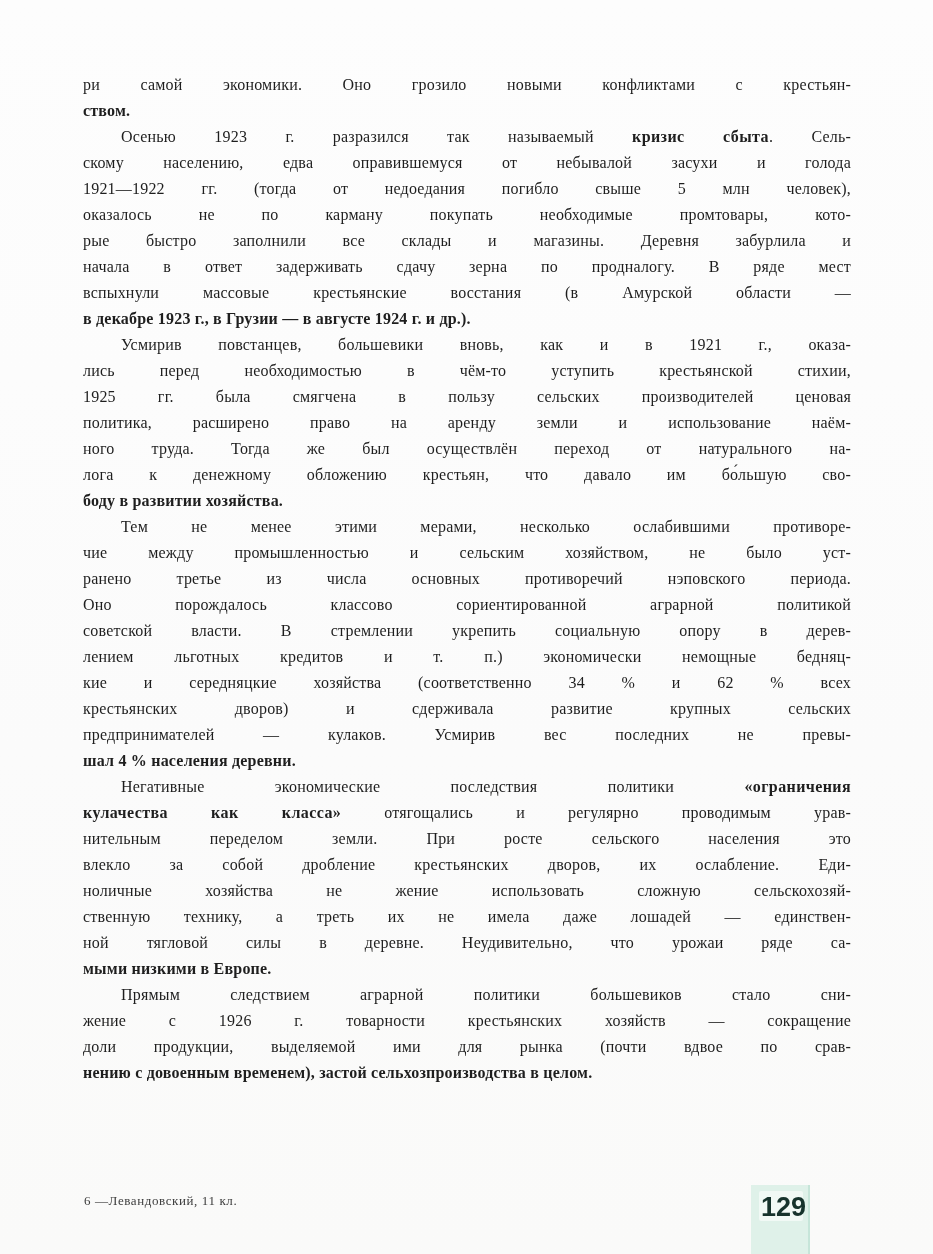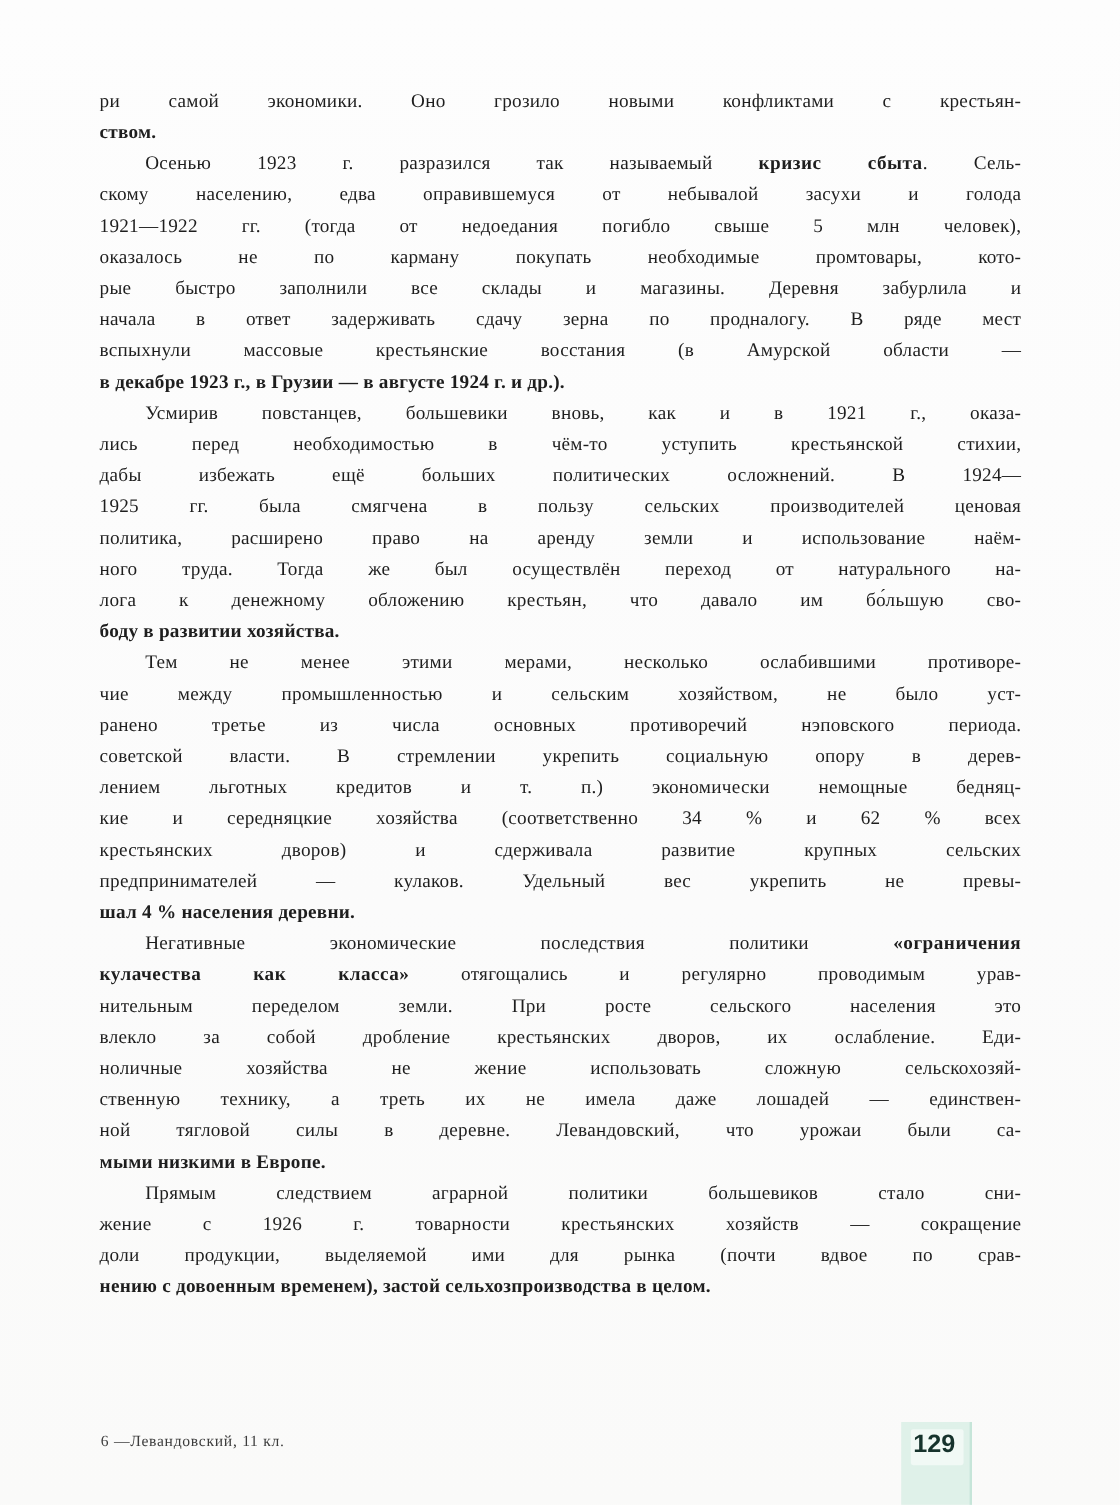--- a/index.html
+++ b/index.html
@@ -73,21 +73,21 @@
     height: 30px;
     background: rgba(255,255,255,0.55);
     border-radius: 2px;
   }
   .page-number {
     position: absolute;
     left: 10px;
     top: 7px;
     font-family: "Liberation Sans", sans-serif;
     font-weight: bold;
-    font-size: 21px;
+    font-size: 27px;
     color: #16332c;
   }
 </style>
 </head>
 <body>
 
 <div class="page">
 
   <div class="text-block">
 
@@ -101,46 +101,46 @@
         <div class="line"><span>1921—1922 гг. (тогда от недоедания погибло свыше 5 млн человек),</span></div>
         <div class="line"><span>оказалось не по карману покупать необходимые промтовары, кото-</span></div>
         <div class="line"><span>рые быстро заполнили все склады и магазины. Деревня забурлила и</span></div>
         <div class="line"><span>начала в ответ задерживать сдачу зерна по продналогу. В ряде мест</span></div>
         <div class="line"><span>вспыхнули массовые крестьянские восстания (в Амурской области —</span></div>
         <div class="line last"><span>в декабре 1923 г., в Грузии — в августе 1924 г. и др.).</span></div>
       </div>
       <div class="para">
         <div class="line indent"><span>Усмирив повстанцев, большевики вновь, как и в 1921 г., оказа-</span></div>
         <div class="line"><span>лись перед необходимостью в чём-то уступить крестьянской стихии,</span></div>
-        <div class="line"><span>дабы избежать ещё больших политических осложнений. В 1924—</span></div>
         <div class="line"><span>1925 гг. была смягчена в пользу сельских производителей ценовая</span></div>
         <div class="line"><span>политика, расширено право на аренду земли и использование наём-</span></div>
         <div class="line"><span>ного труда. Тогда же был осуществлён переход от натурального на-</span></div>
         <div class="line"><span>лога к денежному обложению крестьян, что давало им бо́льшую сво-</span></div>
         <div class="line last"><span>боду в развитии хозяйства.</span></div>
       </div>
       <div class="para">
         <div class="line indent"><span>Тем не менее этими мерами, несколько ослабившими противоре-</span></div>
         <div class="line"><span>чие между промышленностью и сельским хозяйством, не было уст-</span></div>
         <div class="line"><span>ранено третье из числа основных противоречий нэповского периода.</span></div>
+        <div class="line"><span>Оно порождалось классово сориентированной аграрной политикой</span></div>
         <div class="line"><span>советской власти. В стремлении укрепить социальную опору в дерев-</span></div>
         <div class="line"><span>лением льготных кредитов и т. п.) экономически немощные бедняц-</span></div>
         <div class="line"><span>кие и середняцкие хозяйства (соответственно 34 % и 62 % всех</span></div>
         <div class="line"><span>крестьянских дворов) и сдерживала развитие крупных сельских</span></div>
-        <div class="line"><span>предпринимателей — кулаков. Удельный вес укрепить не превы-</span></div>
+        <div class="line"><span>предпринимателей — кулаков. Усмирив вес последних не превы-</span></div>
         <div class="line last"><span>шал 4 % населения деревни.</span></div>
       </div>
       <div class="para">
         <div class="line indent"><span>Негативные экономические последствия политики </span><span class="bold">«ограничения</span></div>
         <div class="line"><span class="bold">кулачества как класса»</span><span> отягощались и регулярно проводимым урав-</span></div>
         <div class="line"><span>нительным переделом земли. При росте сельского населения это</span></div>
         <div class="line"><span>влекло за собой дробление крестьянских дворов, их ослабление. Еди-</span></div>
         <div class="line"><span>ноличные хозяйства не жение использовать сложную сельскохозяй-</span></div>
         <div class="line"><span>ственную технику, а треть их не имела даже лошадей — единствен-</span></div>
-        <div class="line"><span>ной тягловой силы в деревне. Левандовский, что урожаи были са-</span></div>
+        <div class="line"><span>ной тягловой силы в деревне. Неудивительно, что урожаи ряде са-</span></div>
         <div class="line last"><span>мыми низкими в Европе.</span></div>
       </div>
       <div class="para">
         <div class="line indent"><span>Прямым следствием аграрной политики большевиков стало сни-</span></div>
         <div class="line"><span>жение с 1926 г. товарности крестьянских хозяйств — сокращение</span></div>
         <div class="line"><span>доли продукции, выделяемой ими для рынка (почти вдвое по срав-</span></div>
         <div class="line last"><span>нению с довоенным временем), застой сельхозпроизводства в целом.</span></div>
       </div>
     </div>
 

